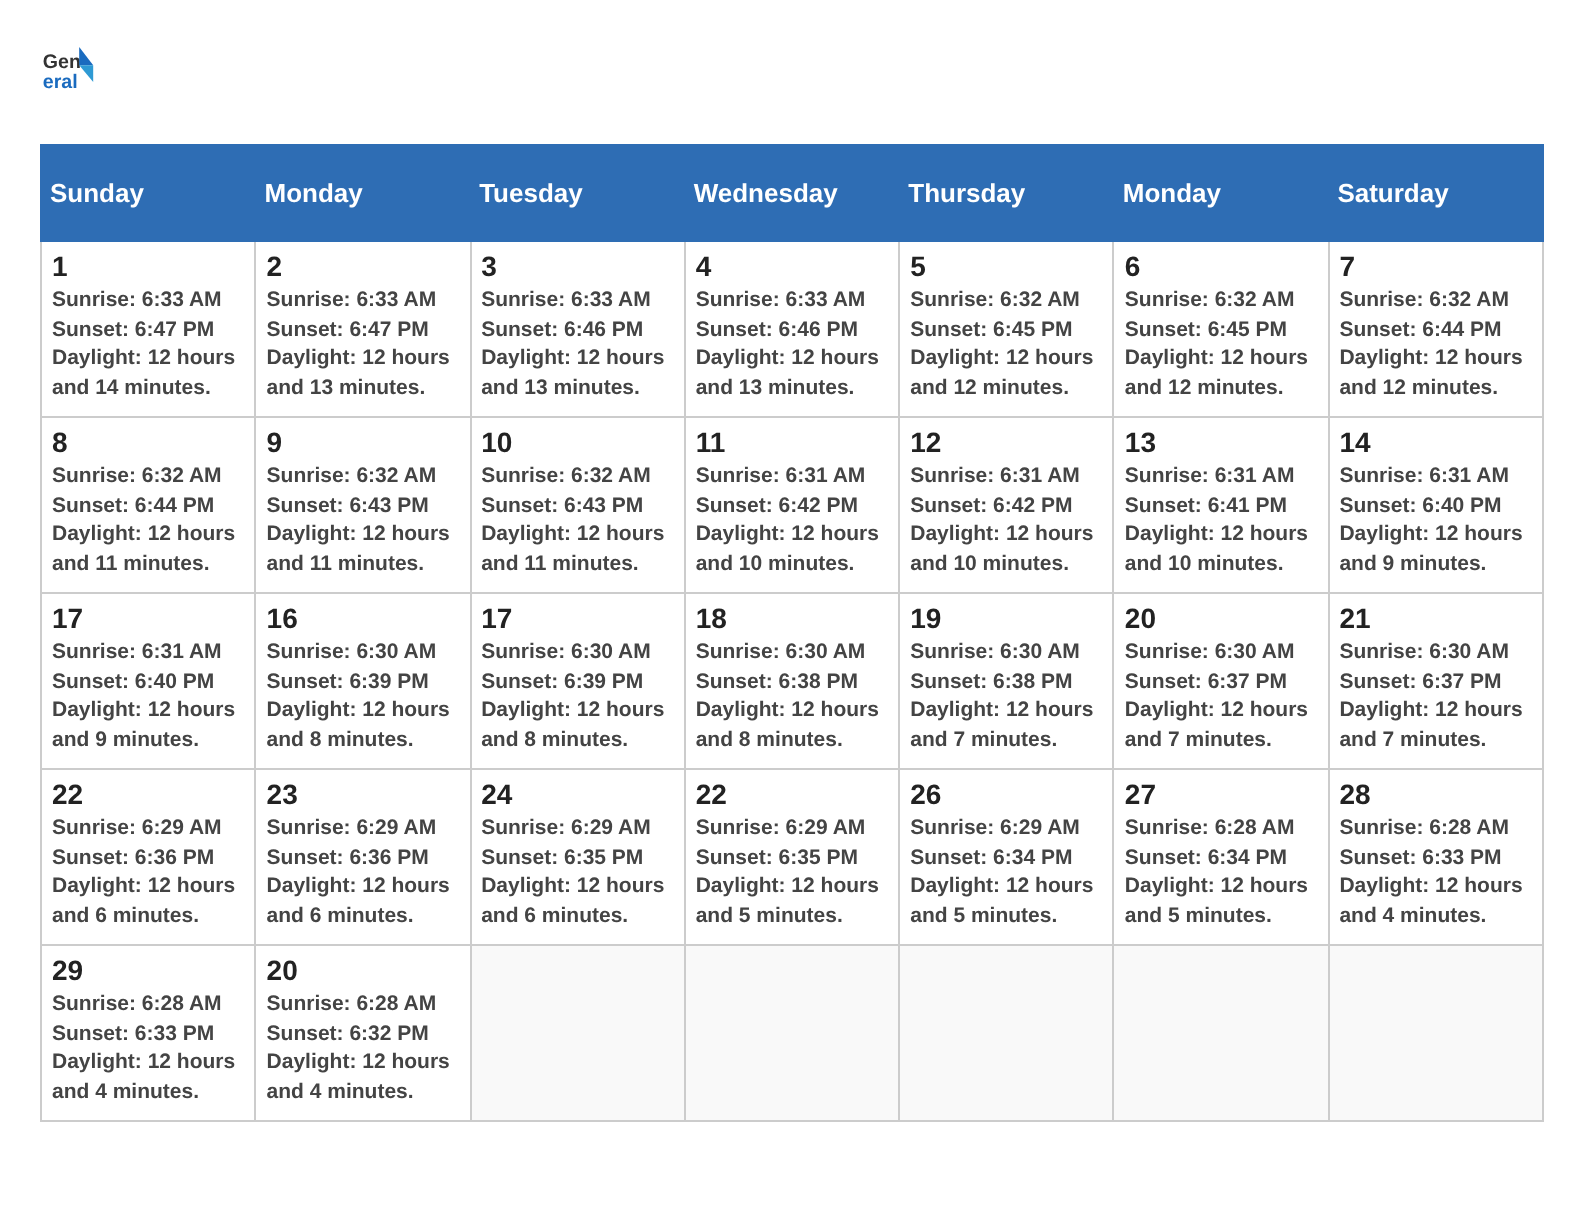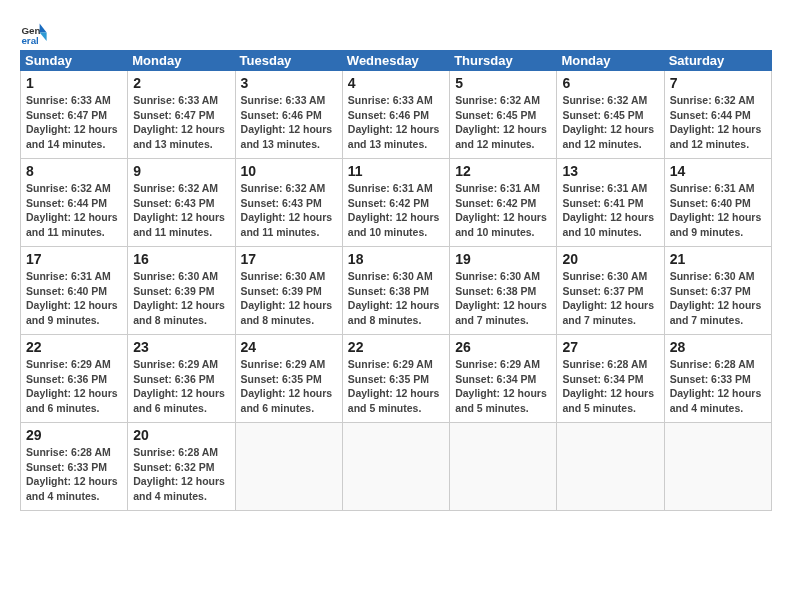--- a/index.html
+++ b/index.html
@@ -7,21 +7,21 @@
       font-family: Arial, sans-serif;
       background: #fff;
       width: 792px;
       min-height: 612px;
       padding: 20px;
     }
     .header-area {
       display: flex;
       justify-content: space-between;
       align-items: flex-start;
-      margin-bottom: 2px;
+      margin-bottom: 24px;
     }
     .logo {
       display: flex;
       align-items: center;
       gap: 4px;
     }
     .logo-icon {
       width: 28px;
       height: 28px;
     }
@@ -38,21 +38,21 @@
       color: #555;
     }
     table {
       width: 100%;
       border-collapse: collapse;
       table-layout: fixed;
     }
     th {
       background-color: #2e6db4;
       color: white;
-      padding: 2px 4px;
+      padding: 16px 4px;
       font-size: 13px;
       font-weight: bold;
       text-align: left;
       border: 1px solid #2e6db4;
     }
     td {
       border: 1px solid #ccc;
       vertical-align: top;
       padding: 4px 5px;
       font-size: 11px;

